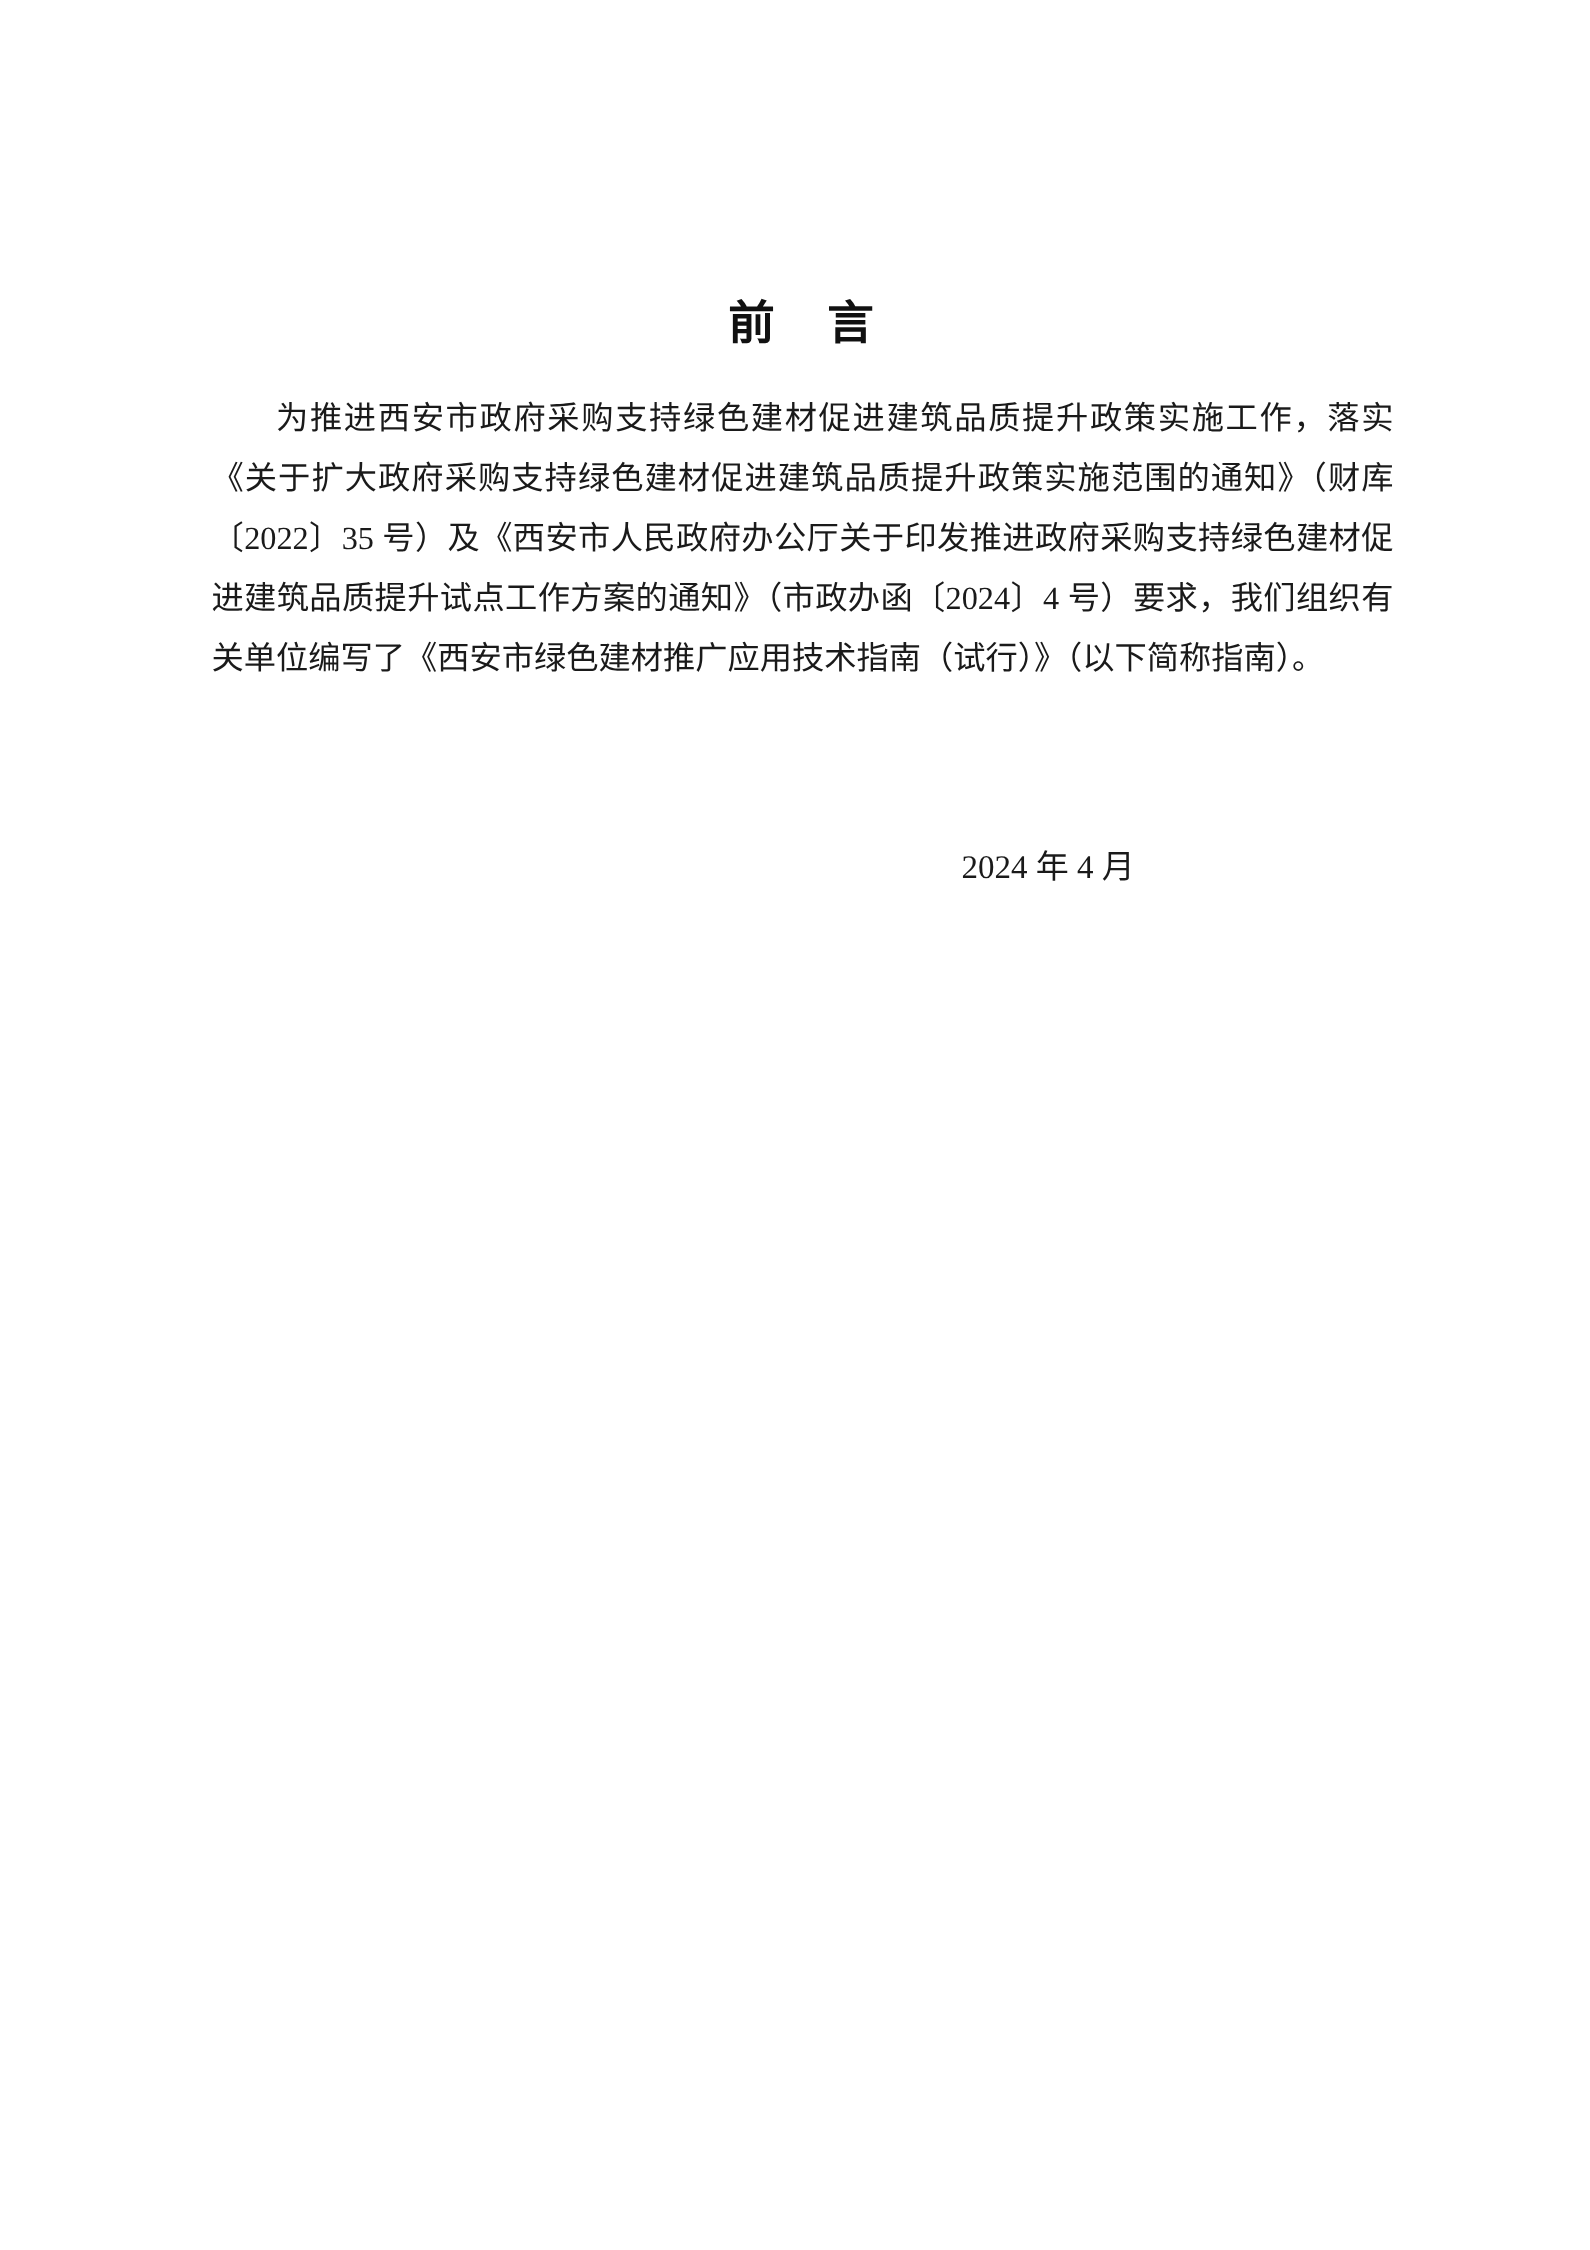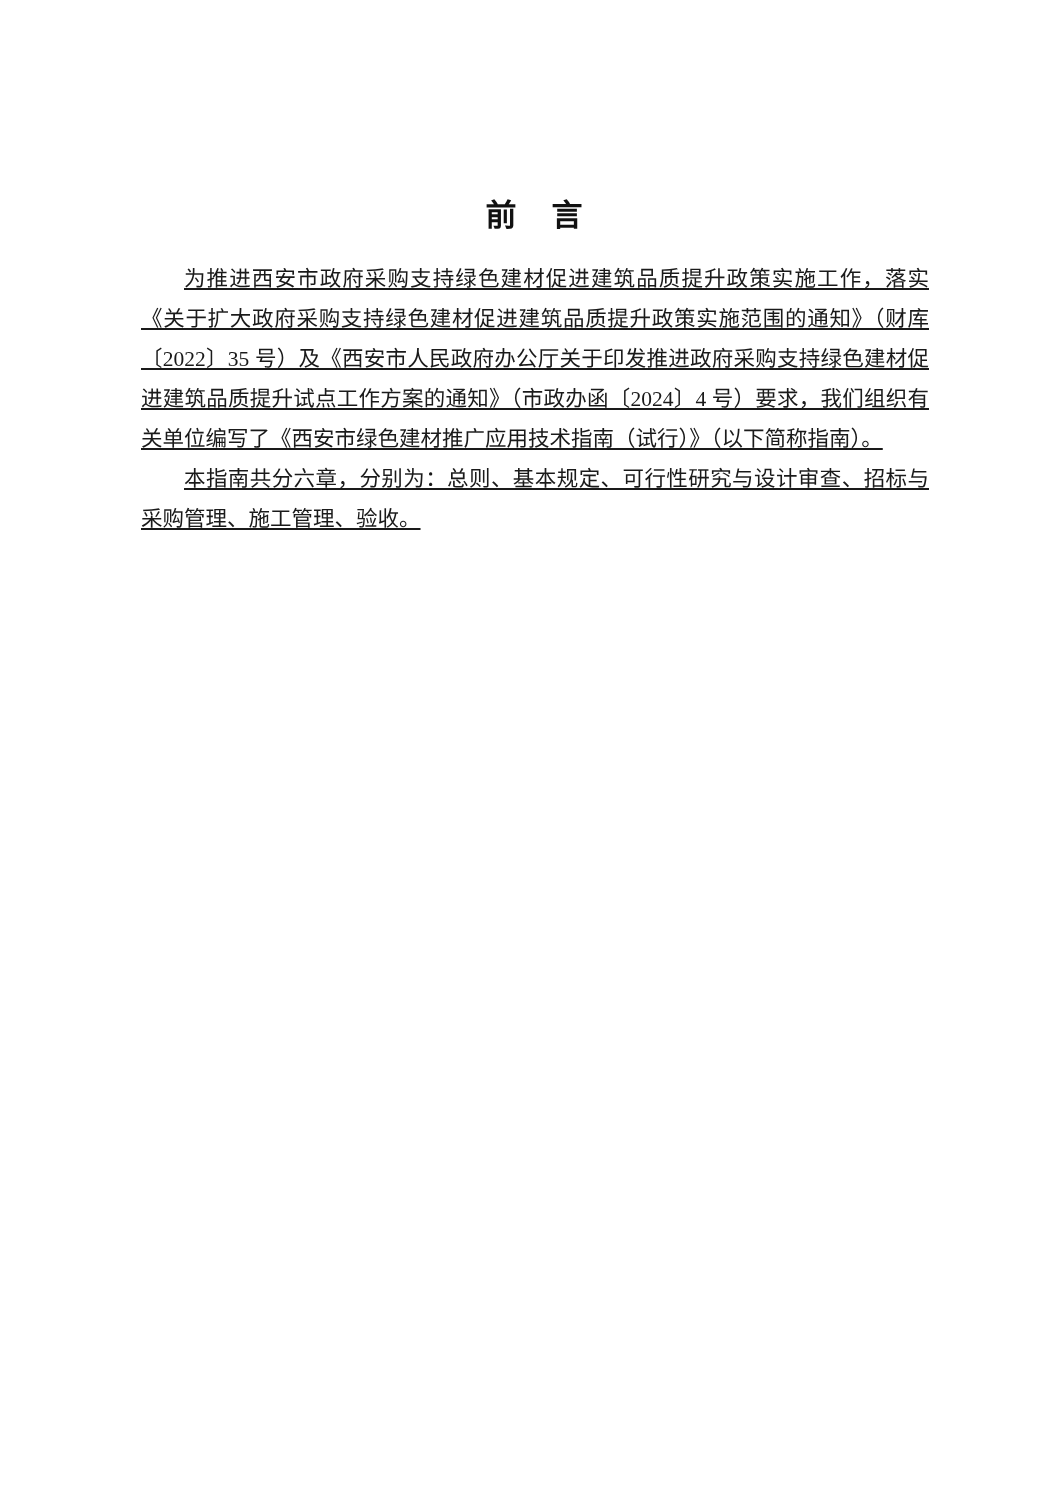--- a/index.html
+++ b/index.html
@@ -32,36 +32,35 @@
     line-height: 1.25;
     color: #111111;
   }
   .para {
     margin: 0;
     font-size: 21.5px;
     line-height: 40px;
     text-align: justify;
     text-indent: 2em;
     word-break: break-all;
-    text-decoration: underline;
   }
   .date-line {
     margin-top: 106px;
     margin-left: 500px;
     font-size: 22px;
     line-height: 26px;
     white-space: nowrap;
   }
 </style>
 </head>
 <body>
 
 <div class="page">
   <div class="content">
     <h1 class="doc-title">前　言</h1>
 
     <p class="para">为推进西安市政府采购支持绿色建材促进建筑品质提升政策实施工作，落实《关于扩大政府采购支持绿色建材促进建筑品质提升政策实施范围的通知》（财库〔2022〕35 号）及《西安市人民政府办公厅关于印发推进政府采购支持绿色建材促进建筑品质提升试点工作方案的通知》（市政办函〔2024〕4 号）要求，我们组织有关单位编写了《西安市绿色建材推广应用技术指南（试行）》（以下简称指南）。</p>
 
-    <p class="para">本指南共分六章，分别为：总则、基本规定、可行性研究与设计审查、招标与采购管理、施工管理、验收。</p>
 
 
+    <div class="date-line">2024 年 4 月</div>
   </div>
 </div>
 
 </body></html>

